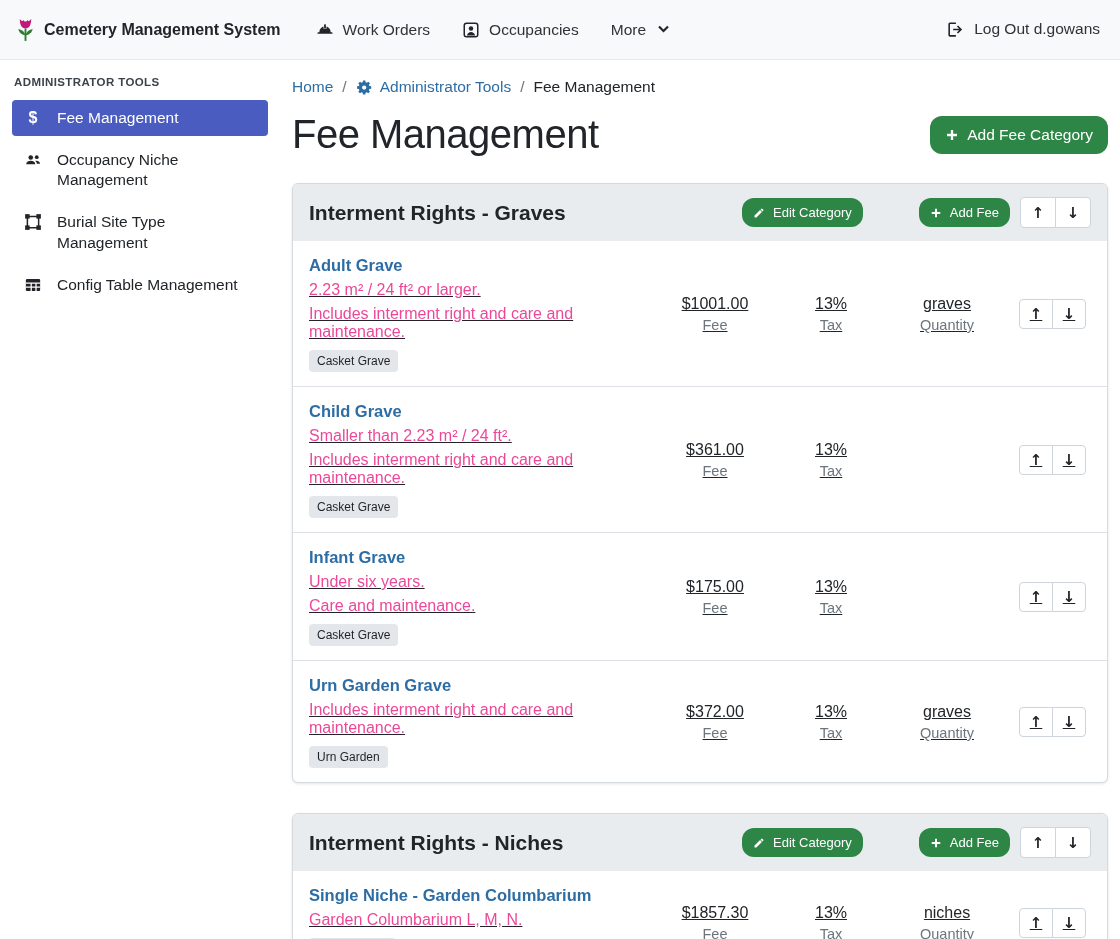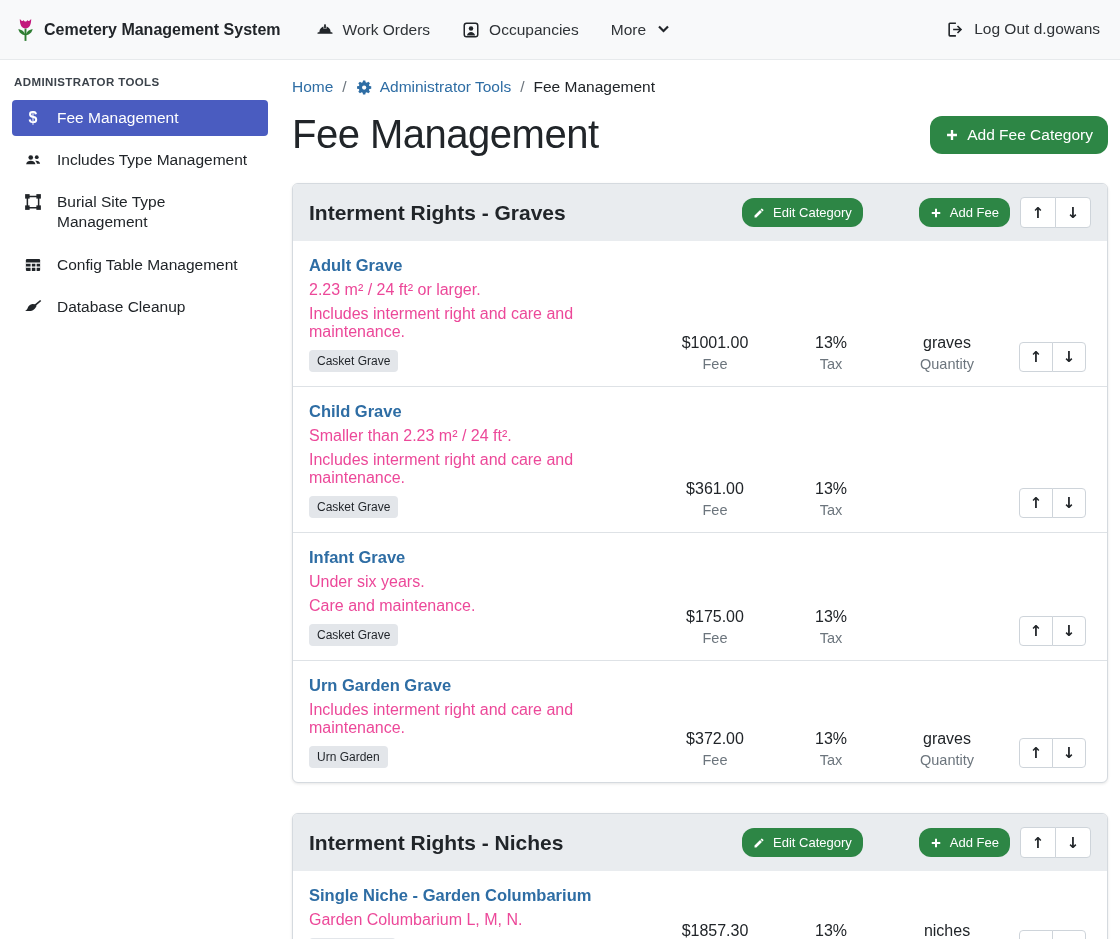--- a/index.html
+++ b/index.html
@@ -79,21 +79,21 @@
   .arrow-group{display:inline-flex;}
   .arrow-btn{
     background:#fff;border:1px solid #ced4da;color:#212529;
     width:36px;height:31px;display:inline-flex;align-items:center;justify-content:center;
     font-size:15px;font-weight:700;cursor:pointer;padding:0;
     font-family:"DejaVu Sans",sans-serif;
   }
   .arrow-btn:first-child{border-radius:4px 0 0 4px;}
   .arrow-btn:last-child{border-radius:0 4px 4px 0;margin-left:-1px;}
   
-  .fee-row{display:flex;align-items:flex-end;padding:15px 16px 14px 16px;}
+  .fee-row{display:flex;align-items:center;padding:15px 16px 14px 16px;text-decoration:underline;}
   .fee-row + .fee-row{border-top:1px solid var(--border);}
   .fee-main{flex:1;min-width:0;padding-right:8px;}
   .fee-name{color:var(--link);font-weight:600;font-size:16.5px;text-decoration:none;cursor:pointer;display:inline-block;}
   .fee-desc{font-size:16px;margin-top:6px;color:#ec4899;}
   .badge{display:inline-block;background:var(--badge-bg);color:#1f2328;font-size:12px;padding:4px 8px;border-radius:4px;margin-top:9px;}
   .fee-col{width:116px;flex:0 0 116px;text-align:center;}
   .fee-col .col-value{font-size:16px;}
   .fee-col .col-label{font-size:14.5px;color:var(--muted);margin-top:4px;}
   .row-arrows{flex:0 0 72px;margin-left:14px;}
   .row-arrows .arrow-btn{width:34px;height:30px;}
@@ -169,21 +169,21 @@
 
     <div class="side-item">
       <span class="s-icon">
         <svg viewBox="0 0 24 24" width="20" height="18" fill="#212529">
           <circle cx="9" cy="8.6" r="3.1"></circle>
           <path d="M2.8 17.5c.7-2.9 3.1-4.4 6.2-4.4s5.5 1.5 6.2 4.4z"></path>
           <circle cx="17" cy="8.2" r="2.5"></circle>
           <path d="M16.4 12.9c2.8 0 4.6 1.3 5.1 4h-4.2c-.4-1.7-1.2-3-2.4-3.8z"></path>
         </svg>
       </span>
-      <span>Includes Type Management</span>
+      <span>Occupancy Niche Management</span>
     </div>
 
     <div class="side-item">
       <span class="s-icon">
         <svg viewBox="0 0 24 24" width="18" height="18">
           <g stroke="#212529" stroke-width="2" fill="none">
             <path d="M6.5 4.5h11M4.5 6.5v11M19.5 6.5v11M6.5 19.5h11"></path>
           </g>
           <g fill="#212529">
             <rect x="1.5" y="1.5" width="6" height="6"></rect>
@@ -201,29 +201,20 @@
         <svg viewBox="0 0 24 24" width="18" height="18">
           <rect x="2.5" y="4" width="19" height="16" rx="1.5" fill="#212529"></rect>
           <g stroke="#fff" stroke-width="1.7" fill="none">
             <path d="M2.5 9.5h19M9.6 9.5v10.5M16 9.5v10.5M2.5 14.7h19"></path>
           </g>
         </svg>
       </span>
       <span>Config Table Management</span>
     </div>
 
-    <div class="side-item">
-      <span class="s-icon">
-        <svg viewBox="0 0 24 24" width="20" height="18" fill="#212529">
-          <path d="M21.5 2.5 23 4l-7.2 6.2-1.6-1.6z"></path>
-          <path d="M14.8 8.4l1.9 1.9s-.8 3.8-4.8 5.9c-3 1.6-6.9 1.3-10.4 1.1 0 0 2.7-1.7 3.3-3.8.7-2.6 3.1-5.4 6.6-5.6z"></path>
-        </svg>
-      </span>
-      <span>Database Cleanup</span>
-    </div>
   </div>
 
   <div class="main">
 
     <div class="breadcrumb">
       <a class="crumb-link">Home</a>
       <span class="crumb-sep">/</span>
       <a class="crumb-link">
         <span>
           <svg viewBox="0 0 24 24" width="17" height="17" fill="#2e6da4">

